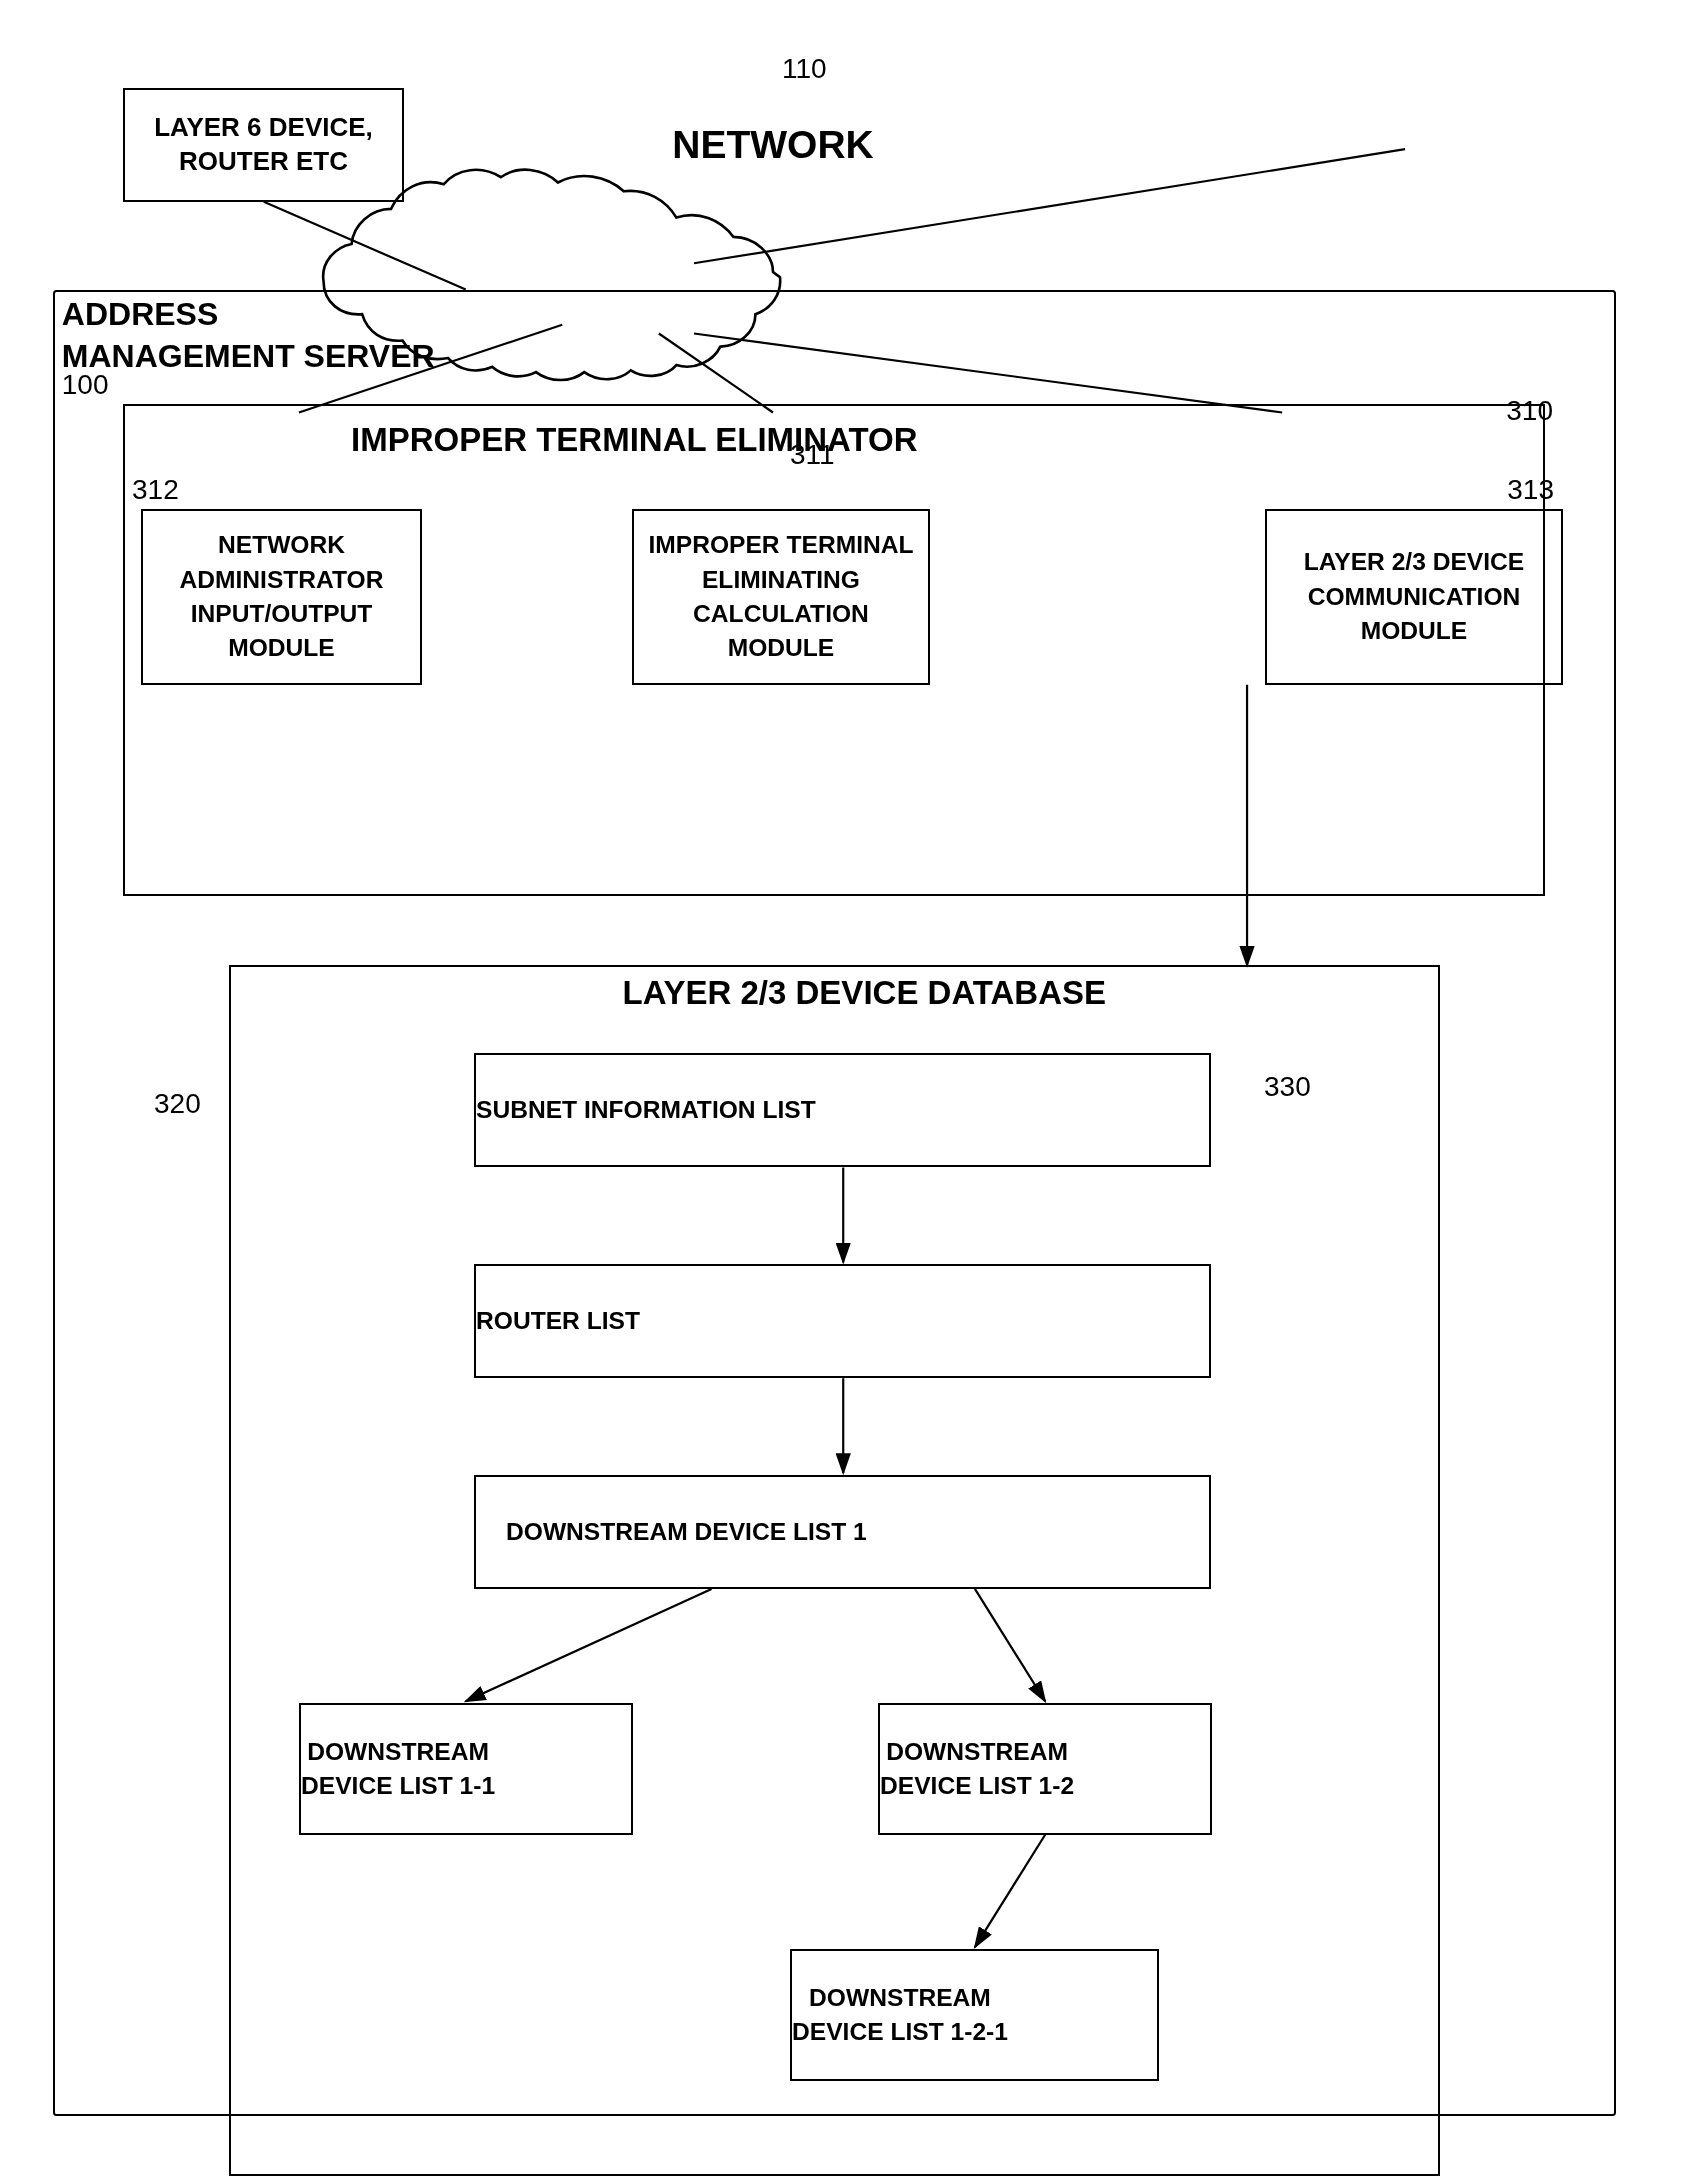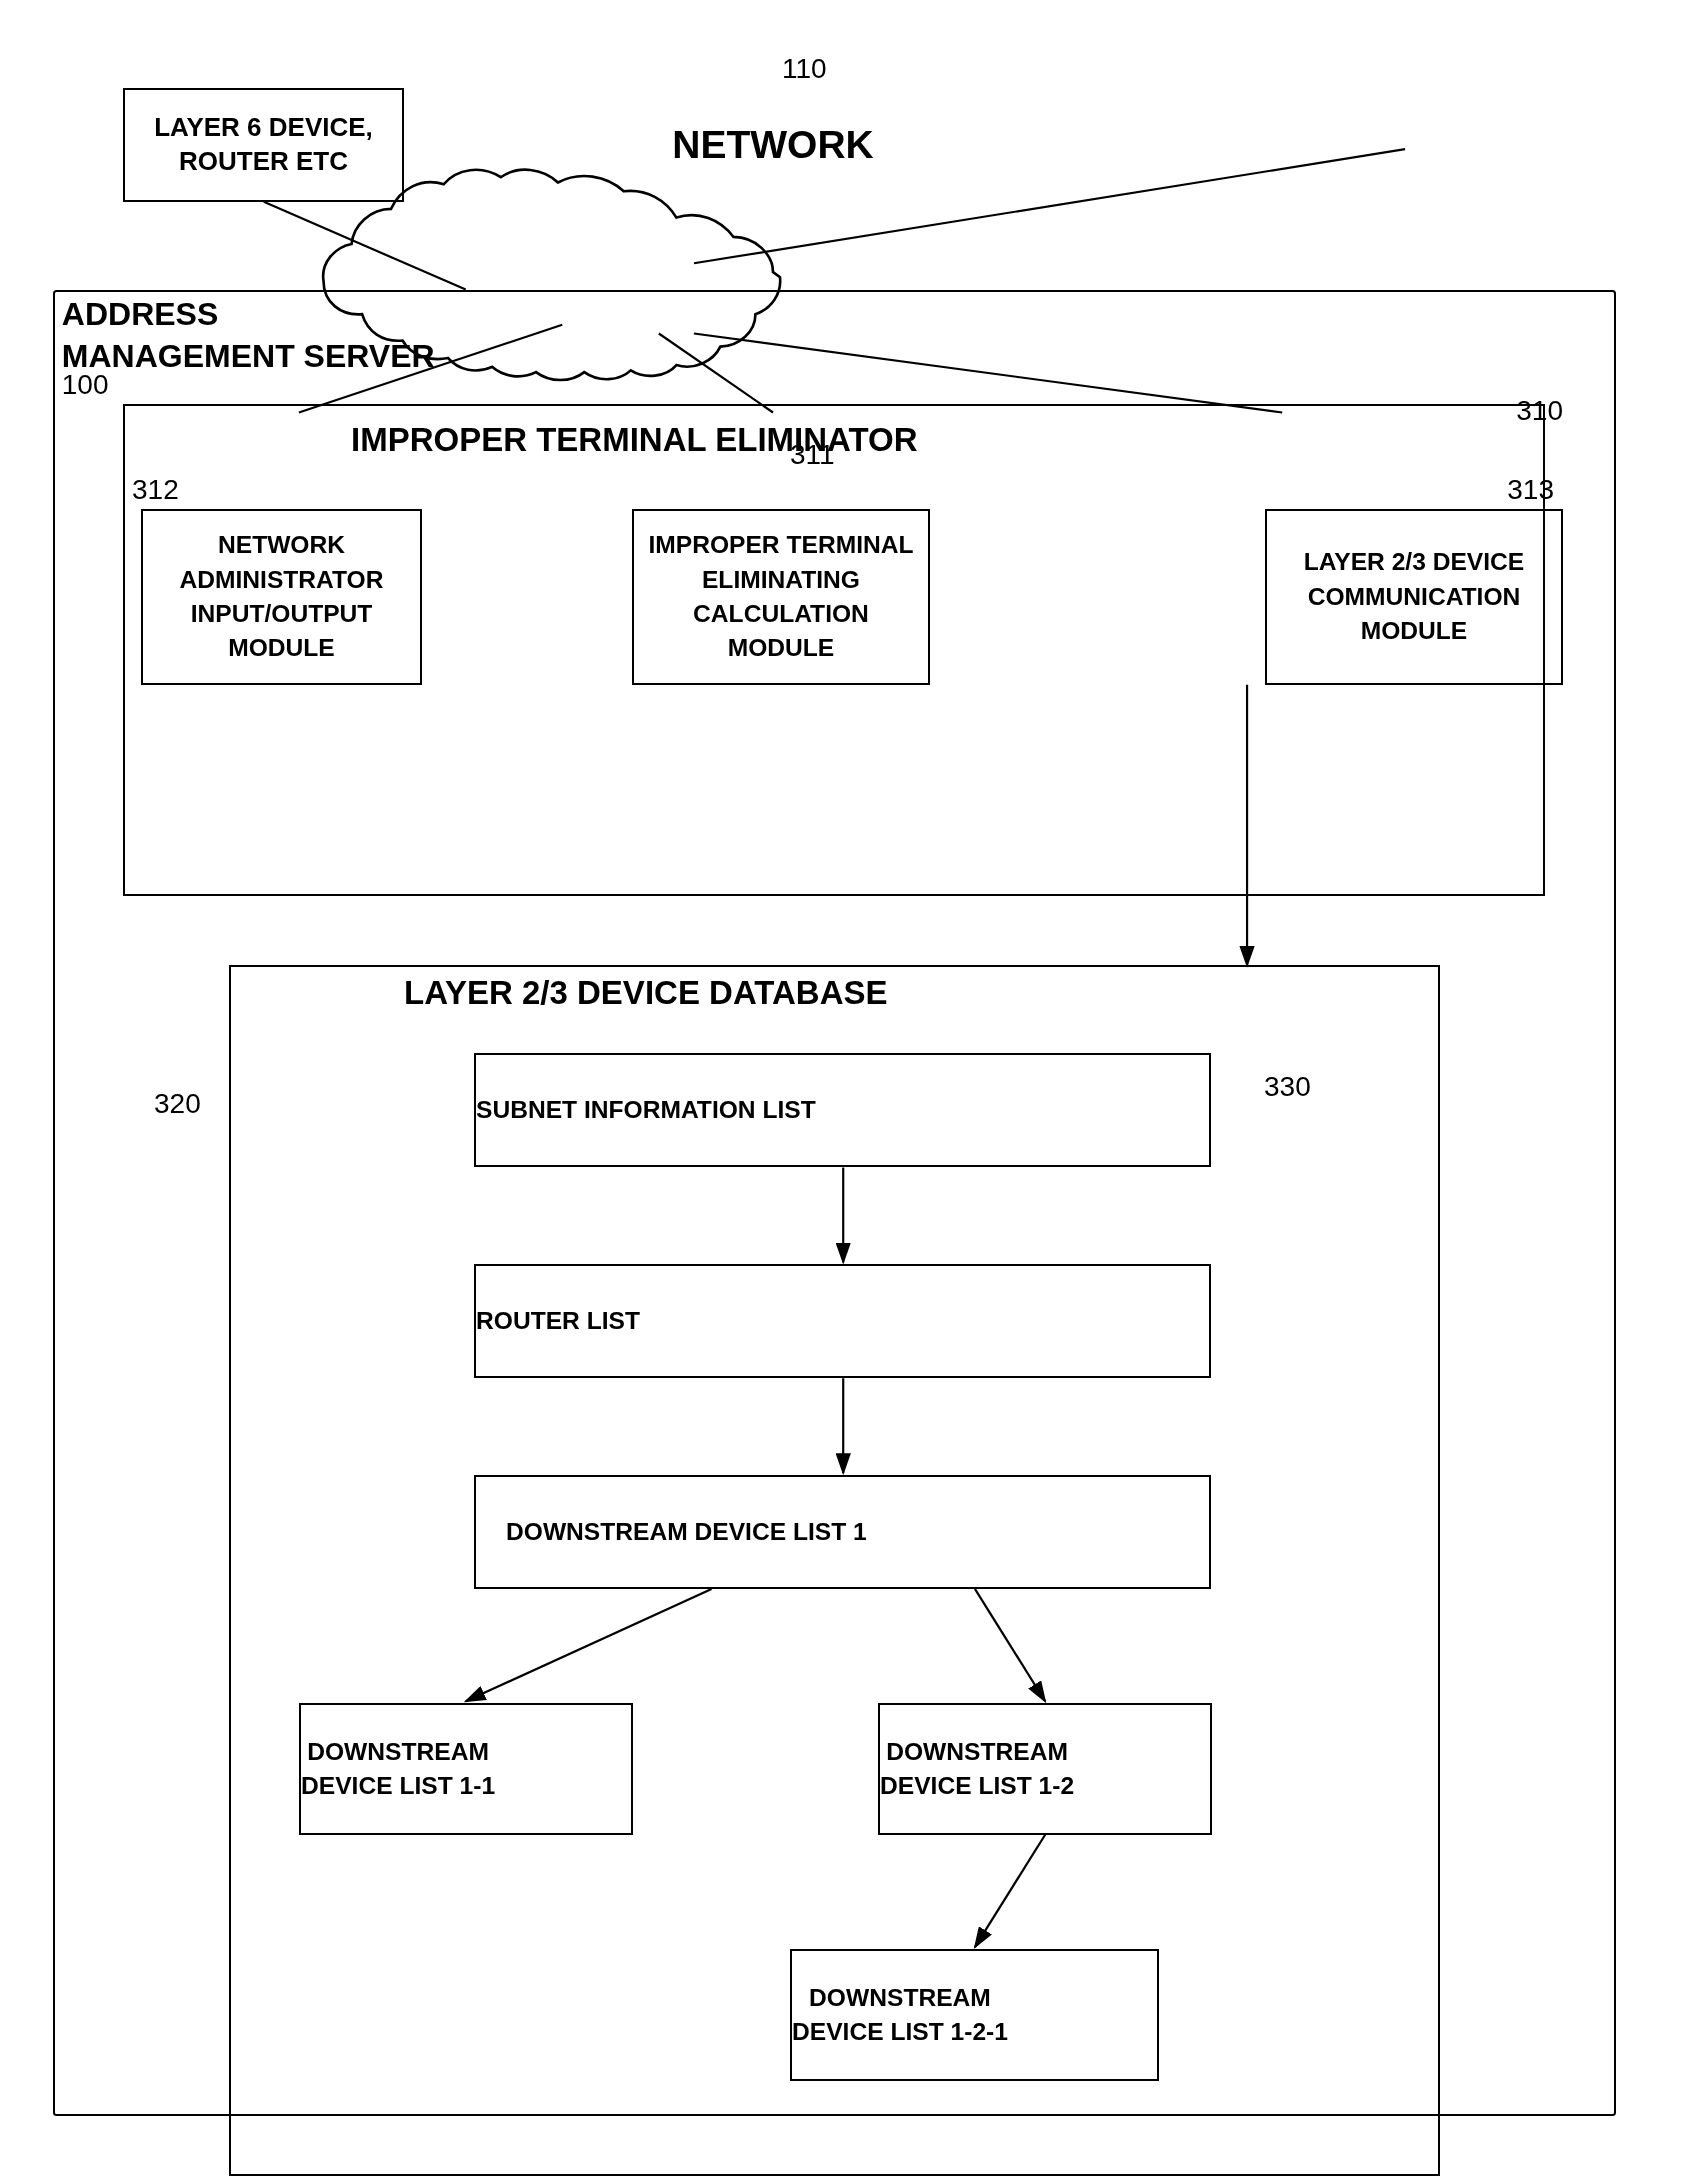--- a/index.html
+++ b/index.html
@@ -109,21 +109,21 @@
       position: absolute;
       top: 386px;
       left: 298px;
       font-size: 33px;
       font-weight: bold;
     }
     
     .ref-310 {
       position: absolute;
       top: 360px;
-      right: 88px;
+      right: 98px;
       font-size: 28px;
     }
     
     .ref-311 {
       position: absolute;
       top: 404px;
       left: 737px;
       font-size: 28px;
     }
     
@@ -180,21 +180,21 @@
       width: 1211px;
       height: 1211px;
       border: 2.6px solid #000;
     }
     .db-title {
       position: absolute;
       top: 939px;
       left: 351px;
       font-size: 33px;
       font-weight: bold;
-      text-align: left;
+      text-align: right;
       width: 702px;
     }
     
     .ref-320 {
       position: absolute;
       top: 1053px;
       left: 101px;
       font-size: 28px;
     }
     

